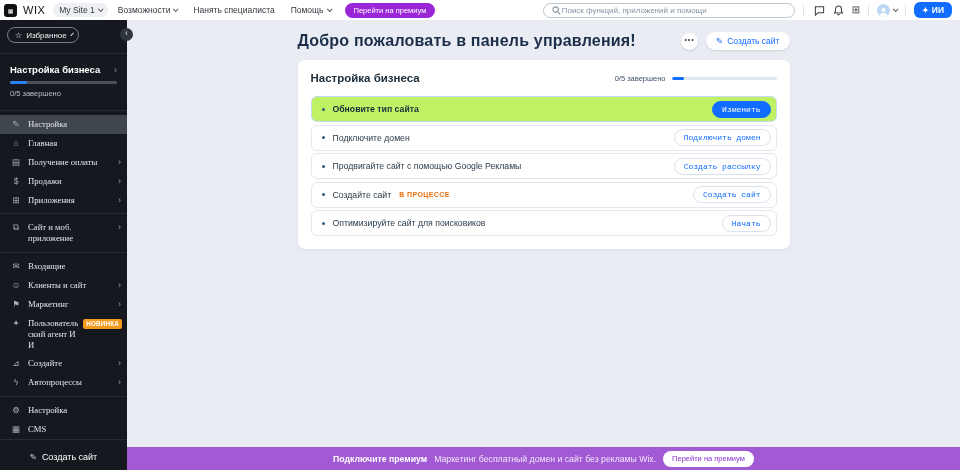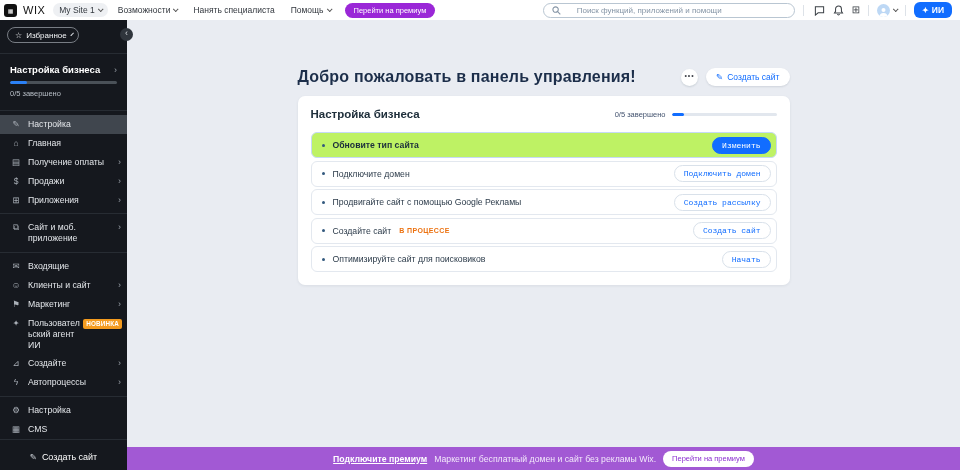--- a/index.html
+++ b/index.html
@@ -9,21 +9,21 @@
   
   .topbar { height:20px; background:#ffffff; display:flex; align-items:center; padding:0 8px 0 4px; gap:8px; position:relative; z-index:5; }
   .brand { display:flex; align-items:center; gap:6px; }
   .brand-tile { width:13px; height:13px; background:#111; border-radius:3px; color:#fff; font-size:6px; display:flex; align-items:center; justify-content:center; }
   .brand-word { font-weight:normal; font-size:11px; letter-spacing:.5px; color:#111; }
   .topnav { display:flex; align-items:center; gap:4px; }
   .topnav-item { display:flex; align-items:center; gap:3px; font-size:8.5px; color:#32373e; padding:2px 6px; border-radius:9px; cursor:pointer; white-space:nowrap; }
   .topnav-item.pill { background:#eef0f3; }
   .chev-down { width:4px; height:4px; border-right:1px solid #555; border-bottom:1px solid #555; transform:rotate(45deg) translateY(-1px); display:inline-block; }
   .premium-pill { background:#9a27d7; color:#fff; font-size:7.5px; border:none; border-radius:9px; padding:3px 9px; white-space:nowrap; cursor:pointer; }
-  .search-wrap { margin-left:auto; display:flex; align-items:center; gap:16px; border:1px solid #b9c6d2; border-radius:9px; background:#fff; height:15px; width:252px; padding:0 8px; }
+  .search-wrap { margin-left:auto; display:flex; align-items:center; gap:1px; border:1px solid #b9c6d2; border-radius:9px; background:#fff; height:15px; width:252px; padding:0 8px; }
   .search-wrap input { border:none; outline:none; flex:1; font-size:8px; color:#2d3643; background:transparent; font-family:"Liberation Sans",sans-serif; }
   .search-wrap input::placeholder { color:#8494a5; }
   .vdiv { width:1px; height:11px; background:#dde2e8; }
   .top-icons { display:flex; align-items:center; gap:8px; margin-left:2px; }
   .icon-btn { display:flex; align-items:center; justify-content:center; cursor:pointer; color:#3b4046; }
   .grid-glyph { font-size:10px; line-height:1; color:#3b4046; }
   .avatar-wrap { display:flex; align-items:center; gap:3px; cursor:pointer; }
   .avatar { width:13px; height:13px; border-radius:50%; background:#bdd8f5; display:flex; align-items:flex-end; justify-content:center; overflow:hidden; }
   .ai-btn { background:#116dff; color:#fff; border:none; border-radius:6px; font-size:8.5px; font-weight:bold; padding:3px 8px; display:flex; align-items:center; gap:3px; cursor:pointer; }
   .sparkle { font-size:8px; }
@@ -41,33 +41,33 @@
   .side-sec-title { font-size:9.5px; font-weight:bold; color:#fff; }
   .chev-right { color:#9aa1a9; font-size:9px; }
   .side-progress-track { margin-top:6px; height:3px; border-radius:2px; background:#4a5158; overflow:hidden; }
   .side-progress-fill { height:100%; background:#2b81f6; border-radius:2px; }
   .side-progress-label { margin-top:5px; font-size:7.5px; color:#b8bfc7; }
   .side-divider { height:1px; background:#272c33; margin:4px 0; }
   .side-menu { flex:1; overflow:hidden; }
   .side-item { display:flex; align-items:flex-start; gap:6px; padding:4px 6px 4px 10px; cursor:pointer; position:relative; min-height:17px; }
   .side-item.selected { background:#40464e; }
   .side-icon { width:12px; flex-shrink:0; font-size:8.5px; color:#aab0b8; text-align:center; line-height:10px; }
-  .side-label { flex:1; font-size:8.7px; color:#e3e6ea; line-height:1.25; }
+  .side-label { flex:1; font-size:8.7px; color:#e3e6ea; line-height:1.25;font-family:Liberation Serif, serif; }
   .side-item .chev-right { width:8px; text-align:right; }
   .side-item.has-badge .side-label { max-width:52px; word-break:break-all; }
   .badge { position:absolute; right:5px; top:5px; background:#f49b1f; color:#fff; font-size:6.3px; font-weight:bold; padding:1.5px 3px; border-radius:2px; letter-spacing:.2px; }
   .side-bottom { margin-top:auto; }
   .create-site-side { display:flex; align-items:center; justify-content:center; gap:5px; height:26px; font-size:9px; color:#fff; cursor:pointer; }
   .pencil { font-size:8.5px; color:#cfd4da; }
 
   
   .main { flex:1; display:flex; flex-direction:column; background:#e9ecf2; min-width:0; }
   .main-scroll { flex:1; padding-top:12px; }
   .content-col { width:492px; margin:0 auto; }
-  .welcome-row { display:flex; align-items:center; margin-bottom:10px;margin-top:36px; }
+  .welcome-row { display:flex; align-items:center; margin-bottom:10px; }
   .welcome-title { font-size:16px; font-weight:bold; color:#1c2e4a; letter-spacing:.2px; }
   .welcome-actions { margin-left:auto; display:flex; align-items:center; gap:8px; }
   .more-btn { width:17px; height:17px; border-radius:50%; background:#fff; border:none; color:#42454d; font-size:7px; letter-spacing:1px; cursor:pointer; box-shadow:0 1px 2px rgba(22,45,61,.15); display:flex; align-items:center; justify-content:center; padding-bottom:3px; }
   .create-site-main { height:18px; border:none; border-radius:9px; background:#fff; color:#116dff; font-size:8.5px; display:flex; align-items:center; gap:4px; padding:0 10px; cursor:pointer; box-shadow:0 1px 2px rgba(22,45,61,.12); }
   .create-site-main .pencil { color:#116dff; }
 
   .card { background:#fff; border-radius:7px; box-shadow:0 1px 3px rgba(22,45,61,.08); padding:12px 13px 13px; }
   .card-head { display:flex; align-items:center; }
   .card-title { font-size:11.5px; font-weight:bold; color:#20303c; }
   .card-progress { margin-left:auto; display:flex; align-items:center; gap:6px; }
@@ -81,21 +81,21 @@
   .bullet { width:3px; height:3px; border-radius:50%; background:#33597e; margin:0 8px 0 10px; flex-shrink:0; }
   .task-label { font-size:8.7px; color:#2c3b4a; }
   .task-row.bold .task-label { font-weight:bold; color:#1b2d3c; }
   .task-status { font-size:7px; font-weight:bold; color:#ec7211; letter-spacing:.4px; margin-left:8px; }
   .task-btn { margin-left:auto; height:17px; border-radius:9px; font-size:8px; padding:0 9px; cursor:pointer; white-space:nowrap; font-family:Liberation Mono, monospace; }
   .task-btn.primary { background:#116dff; border:1px solid #116dff; color:#fff; }
   .task-btn.secondary { background:#fff; border:1px solid #d9e1ea; color:#116dff; }
 
   
   .banner { height:23px; background:#a259d4; display:flex; align-items:center; justify-content:center; gap:7px; }
-  .banner-bold { font-size:8.7px; font-weight:bold; color:#fff;text-decoration:underline; }
+  .banner-bold { font-size:8.7px; font-weight:bold; color:#fff; }
   .banner-text { font-size:8.7px; color:#f3e9fb; }
   .banner-btn { height:16px; border:none; border-radius:8px; background:#fff; color:#8b2fd0; font-size:7.5px; padding:0 9px; cursor:pointer; }
 </style>
 </head>
 <body>
 
 <header class="topbar">
   <div class="brand">
     <span class="brand-tile">▦</span>
     <span class="brand-word">WIX</span>

